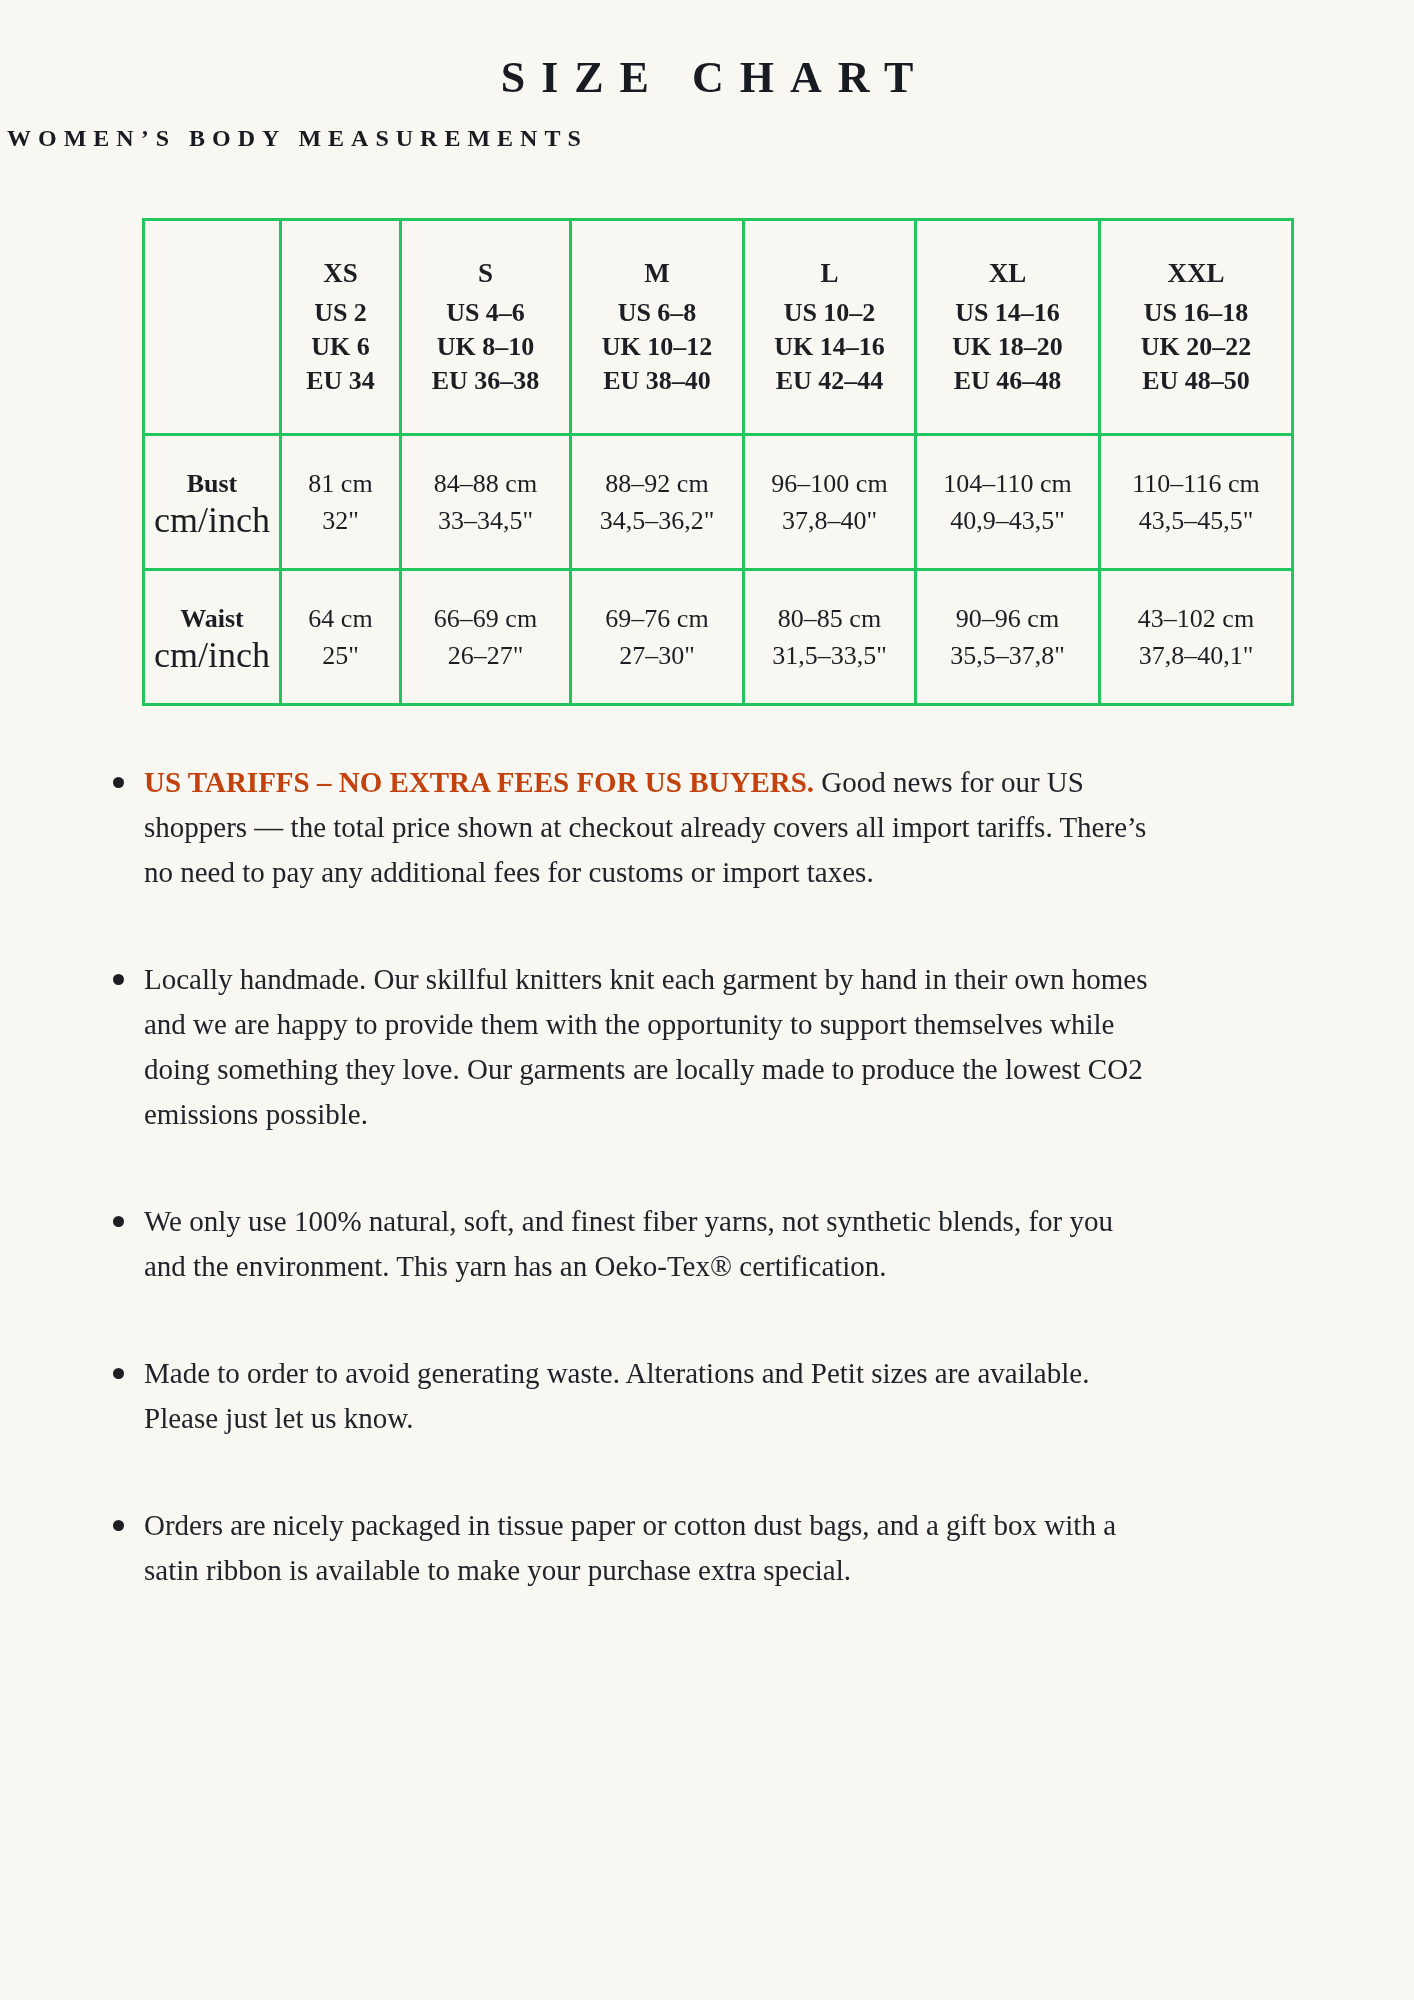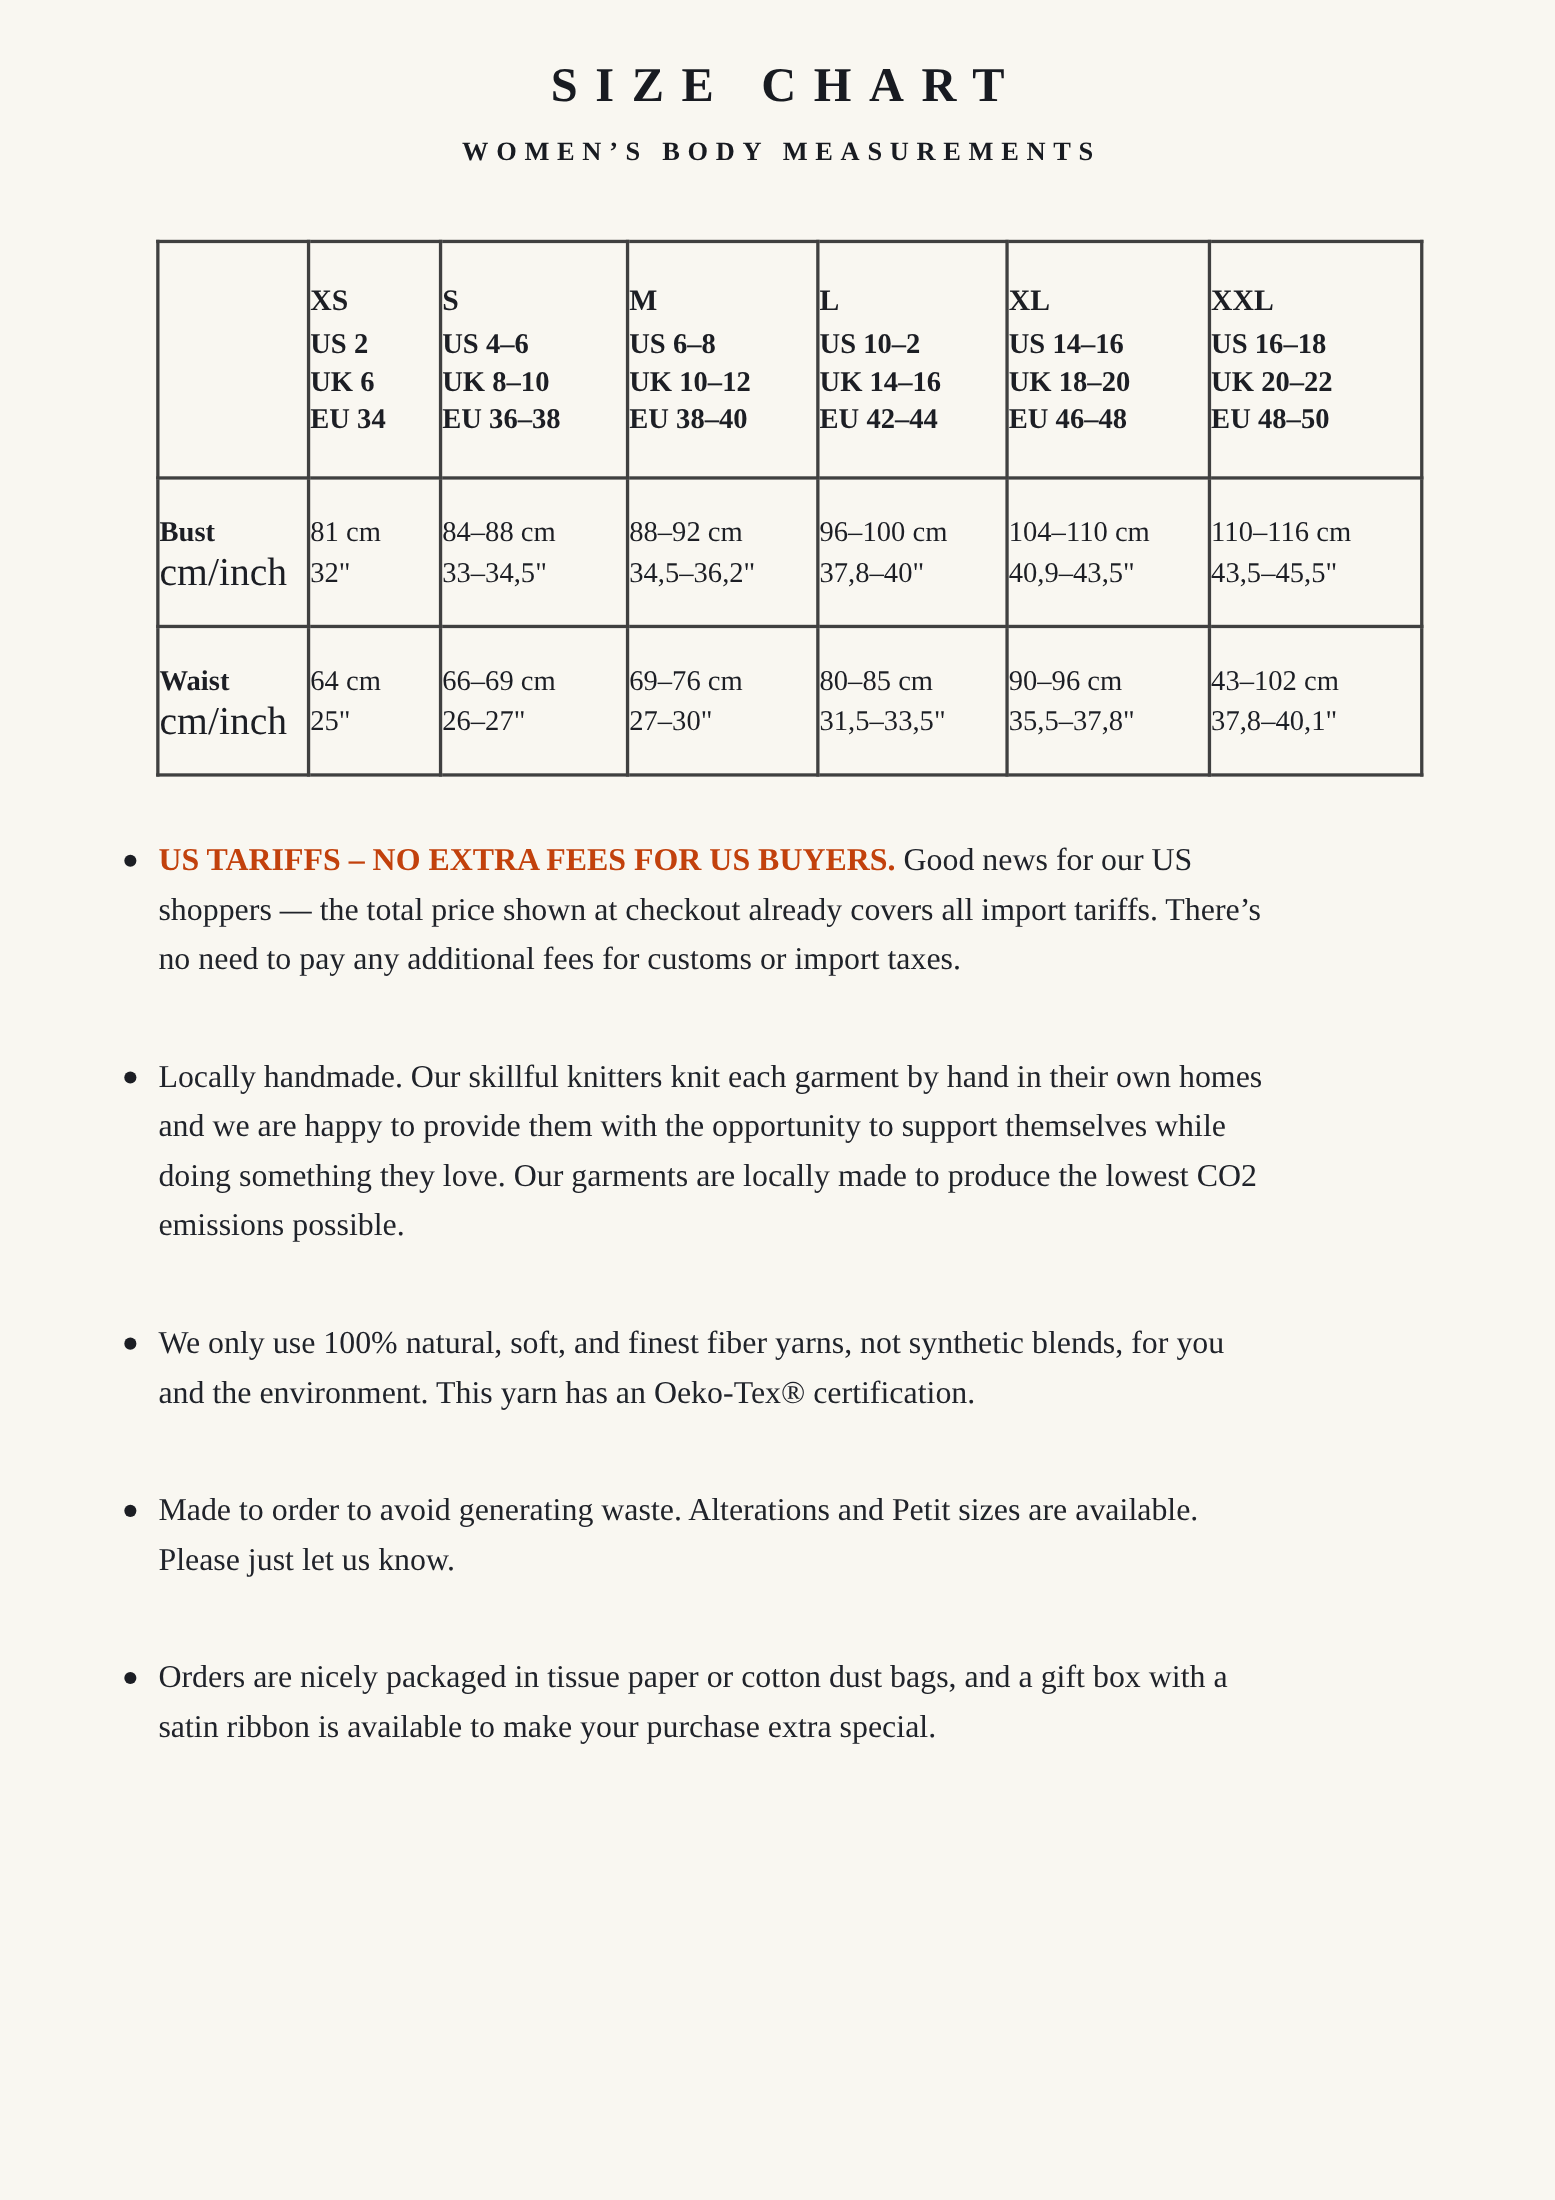--- a/index.html
+++ b/index.html
@@ -14,34 +14,34 @@
   
   .title{
     margin:0;padding-top:52px;
     text-align:center;
     font-size:44px;font-weight:600;
     letter-spacing:16px;text-indent:16px;
     color:#181b21;
   }
   .subtitle{
     margin:22px 0 0 0;
-    text-align:center;
+    text-align:left;
     font-size:24px;font-weight:700;
     letter-spacing:7px;text-indent:7px;
     color:#181b21;
   }
   
   table.size-table{
     border-collapse:collapse;table-layout:fixed;
     width:1149px;margin:66px 0 0 142px;
     background:#f9f7f1;
   }
   .size-table th,.size-table td{
-    border:3px solid #404040;
-    text-align:left;vertical-align:middle;
+    border:3px solid #22c55e;
+    text-align:center;vertical-align:middle;
     padding:0;font-weight:normal;
   }
   .c0{width:137px}.c1{width:120px}.c2{width:170px}.c3{width:173px}
   .c4{width:172px}.c5{width:184px}.c6{width:193px}
   .size-table thead th{height:212px;}
   .size-table tbody th,.size-table tbody td{height:132px;}
   .size-head .sz{font-size:27px;font-weight:700;line-height:34px;margin-bottom:6px;}
   .size-head .ln{font-size:26px;font-weight:700;line-height:34px;}
   .row-label .lab{font-size:26px;font-weight:700;line-height:36px;}
   .row-label .unit{font-size:36px;line-height:36px;}

